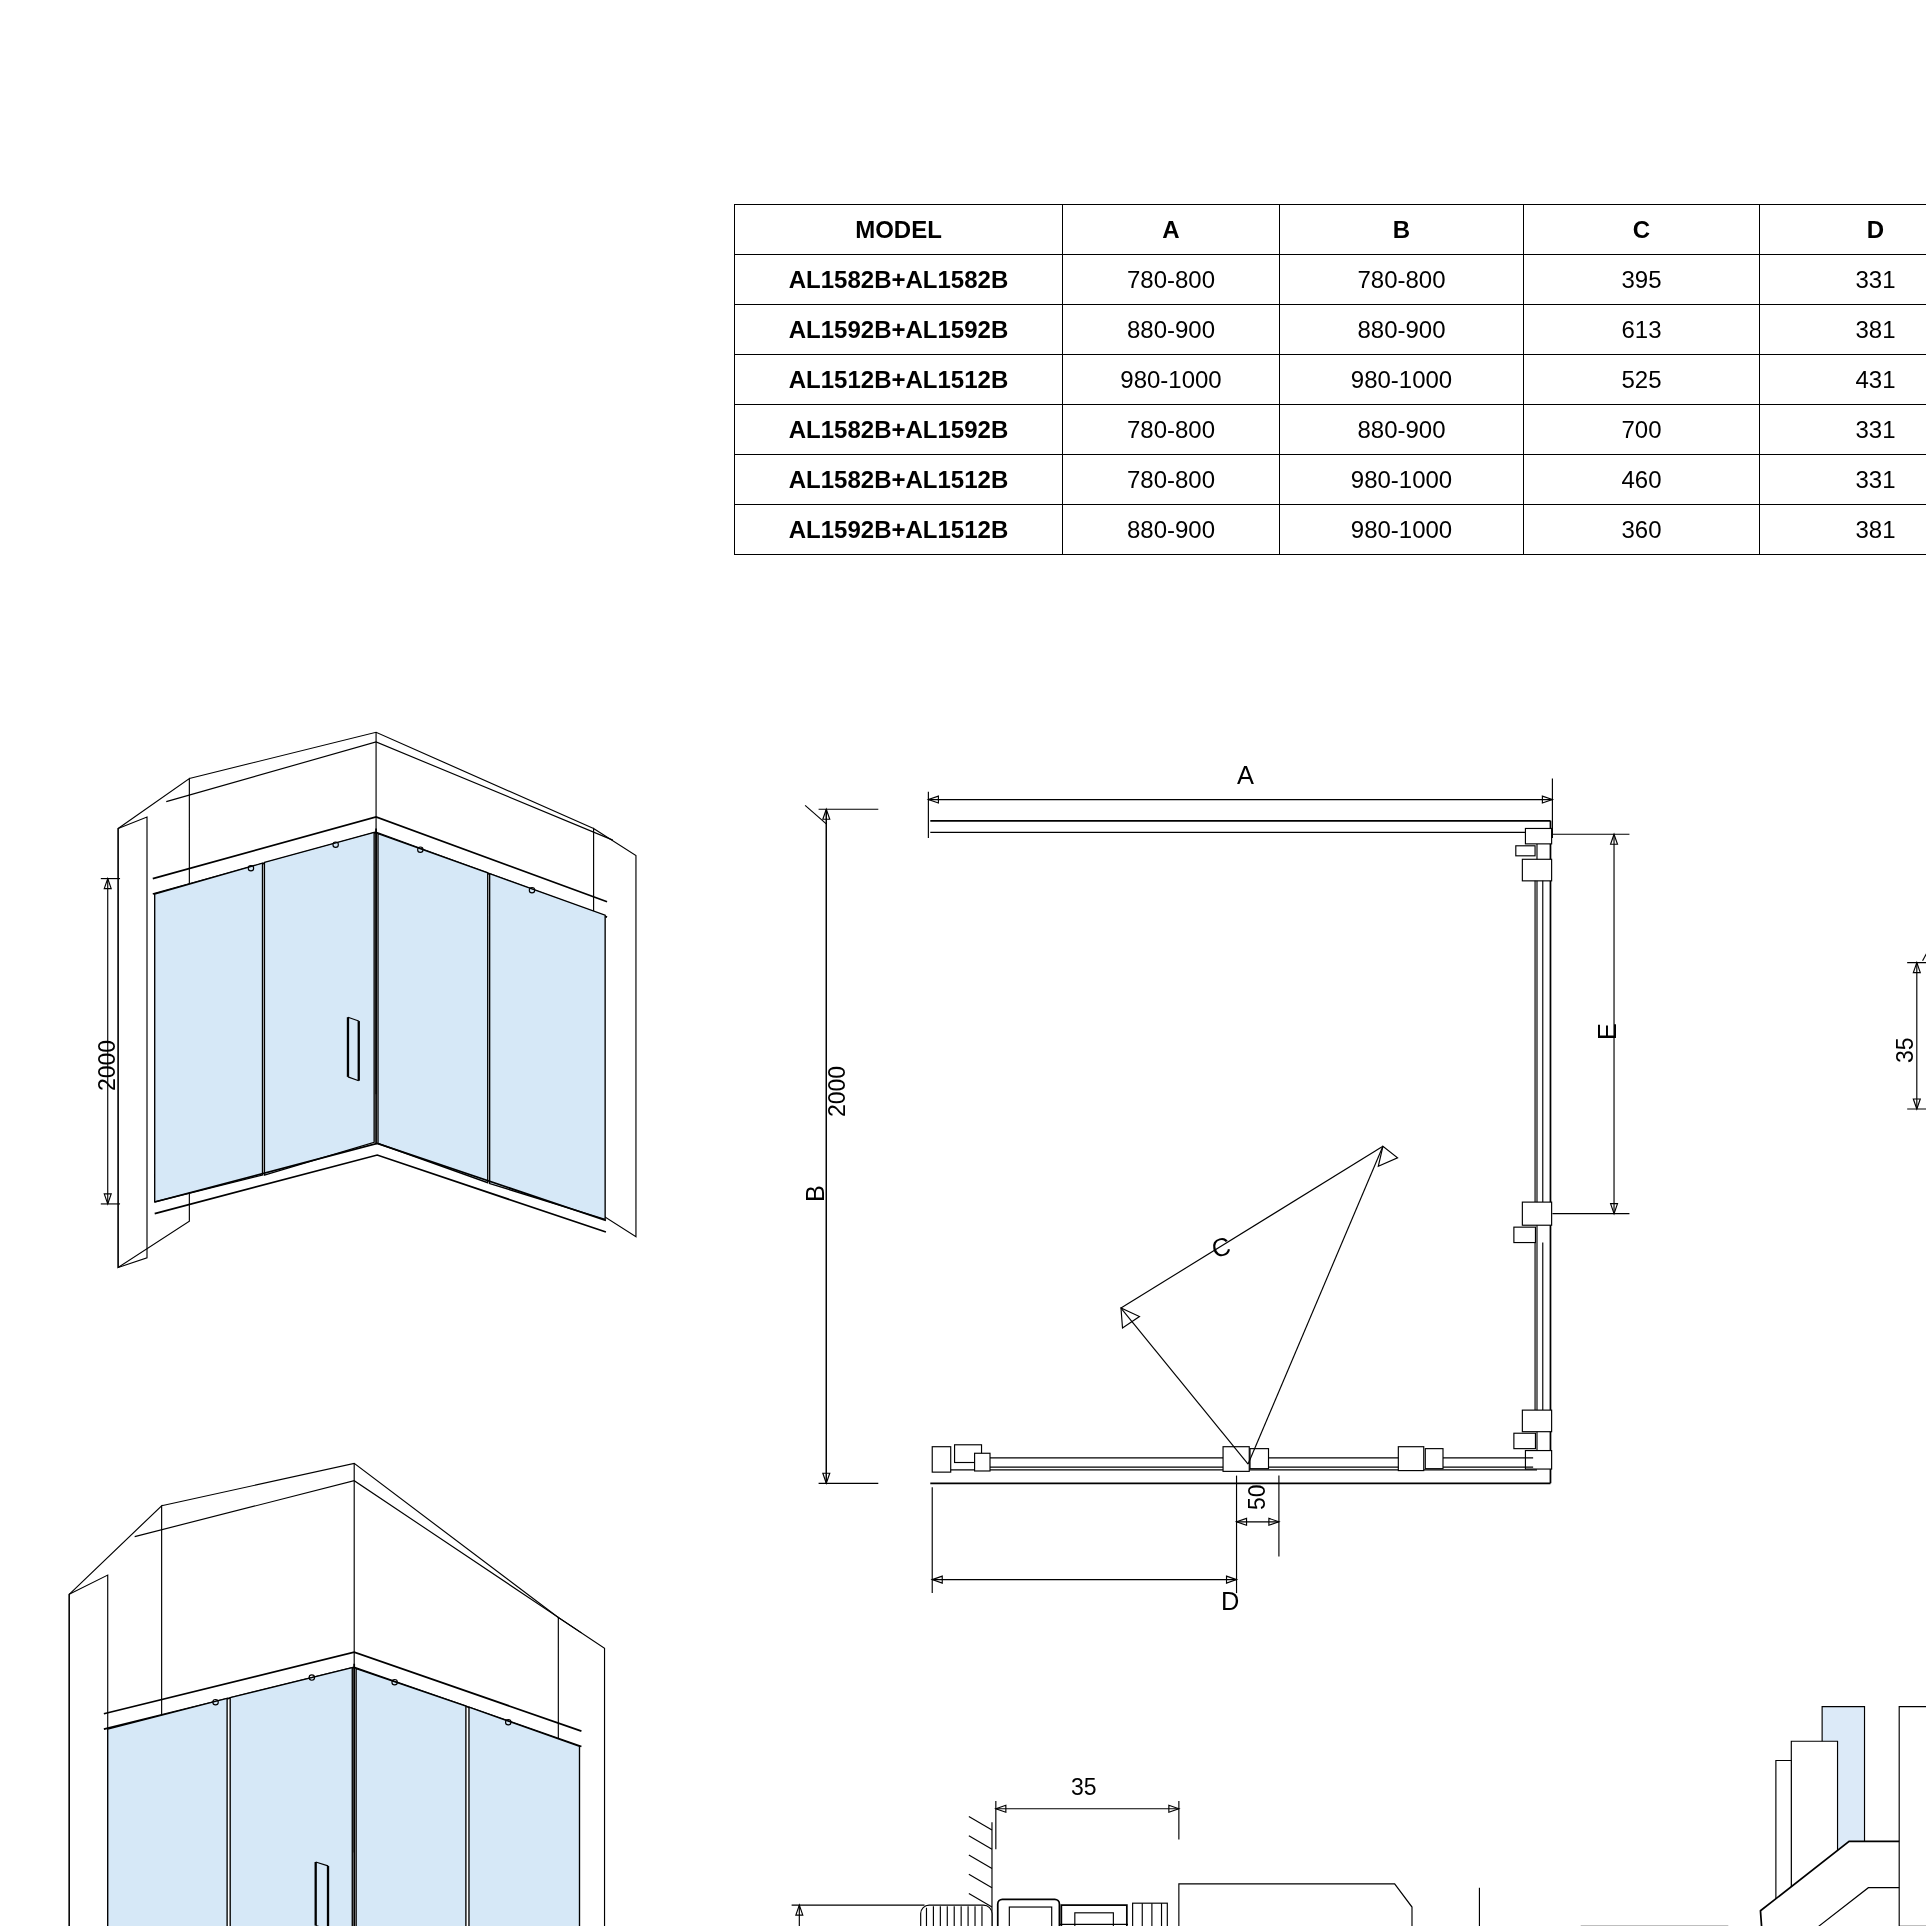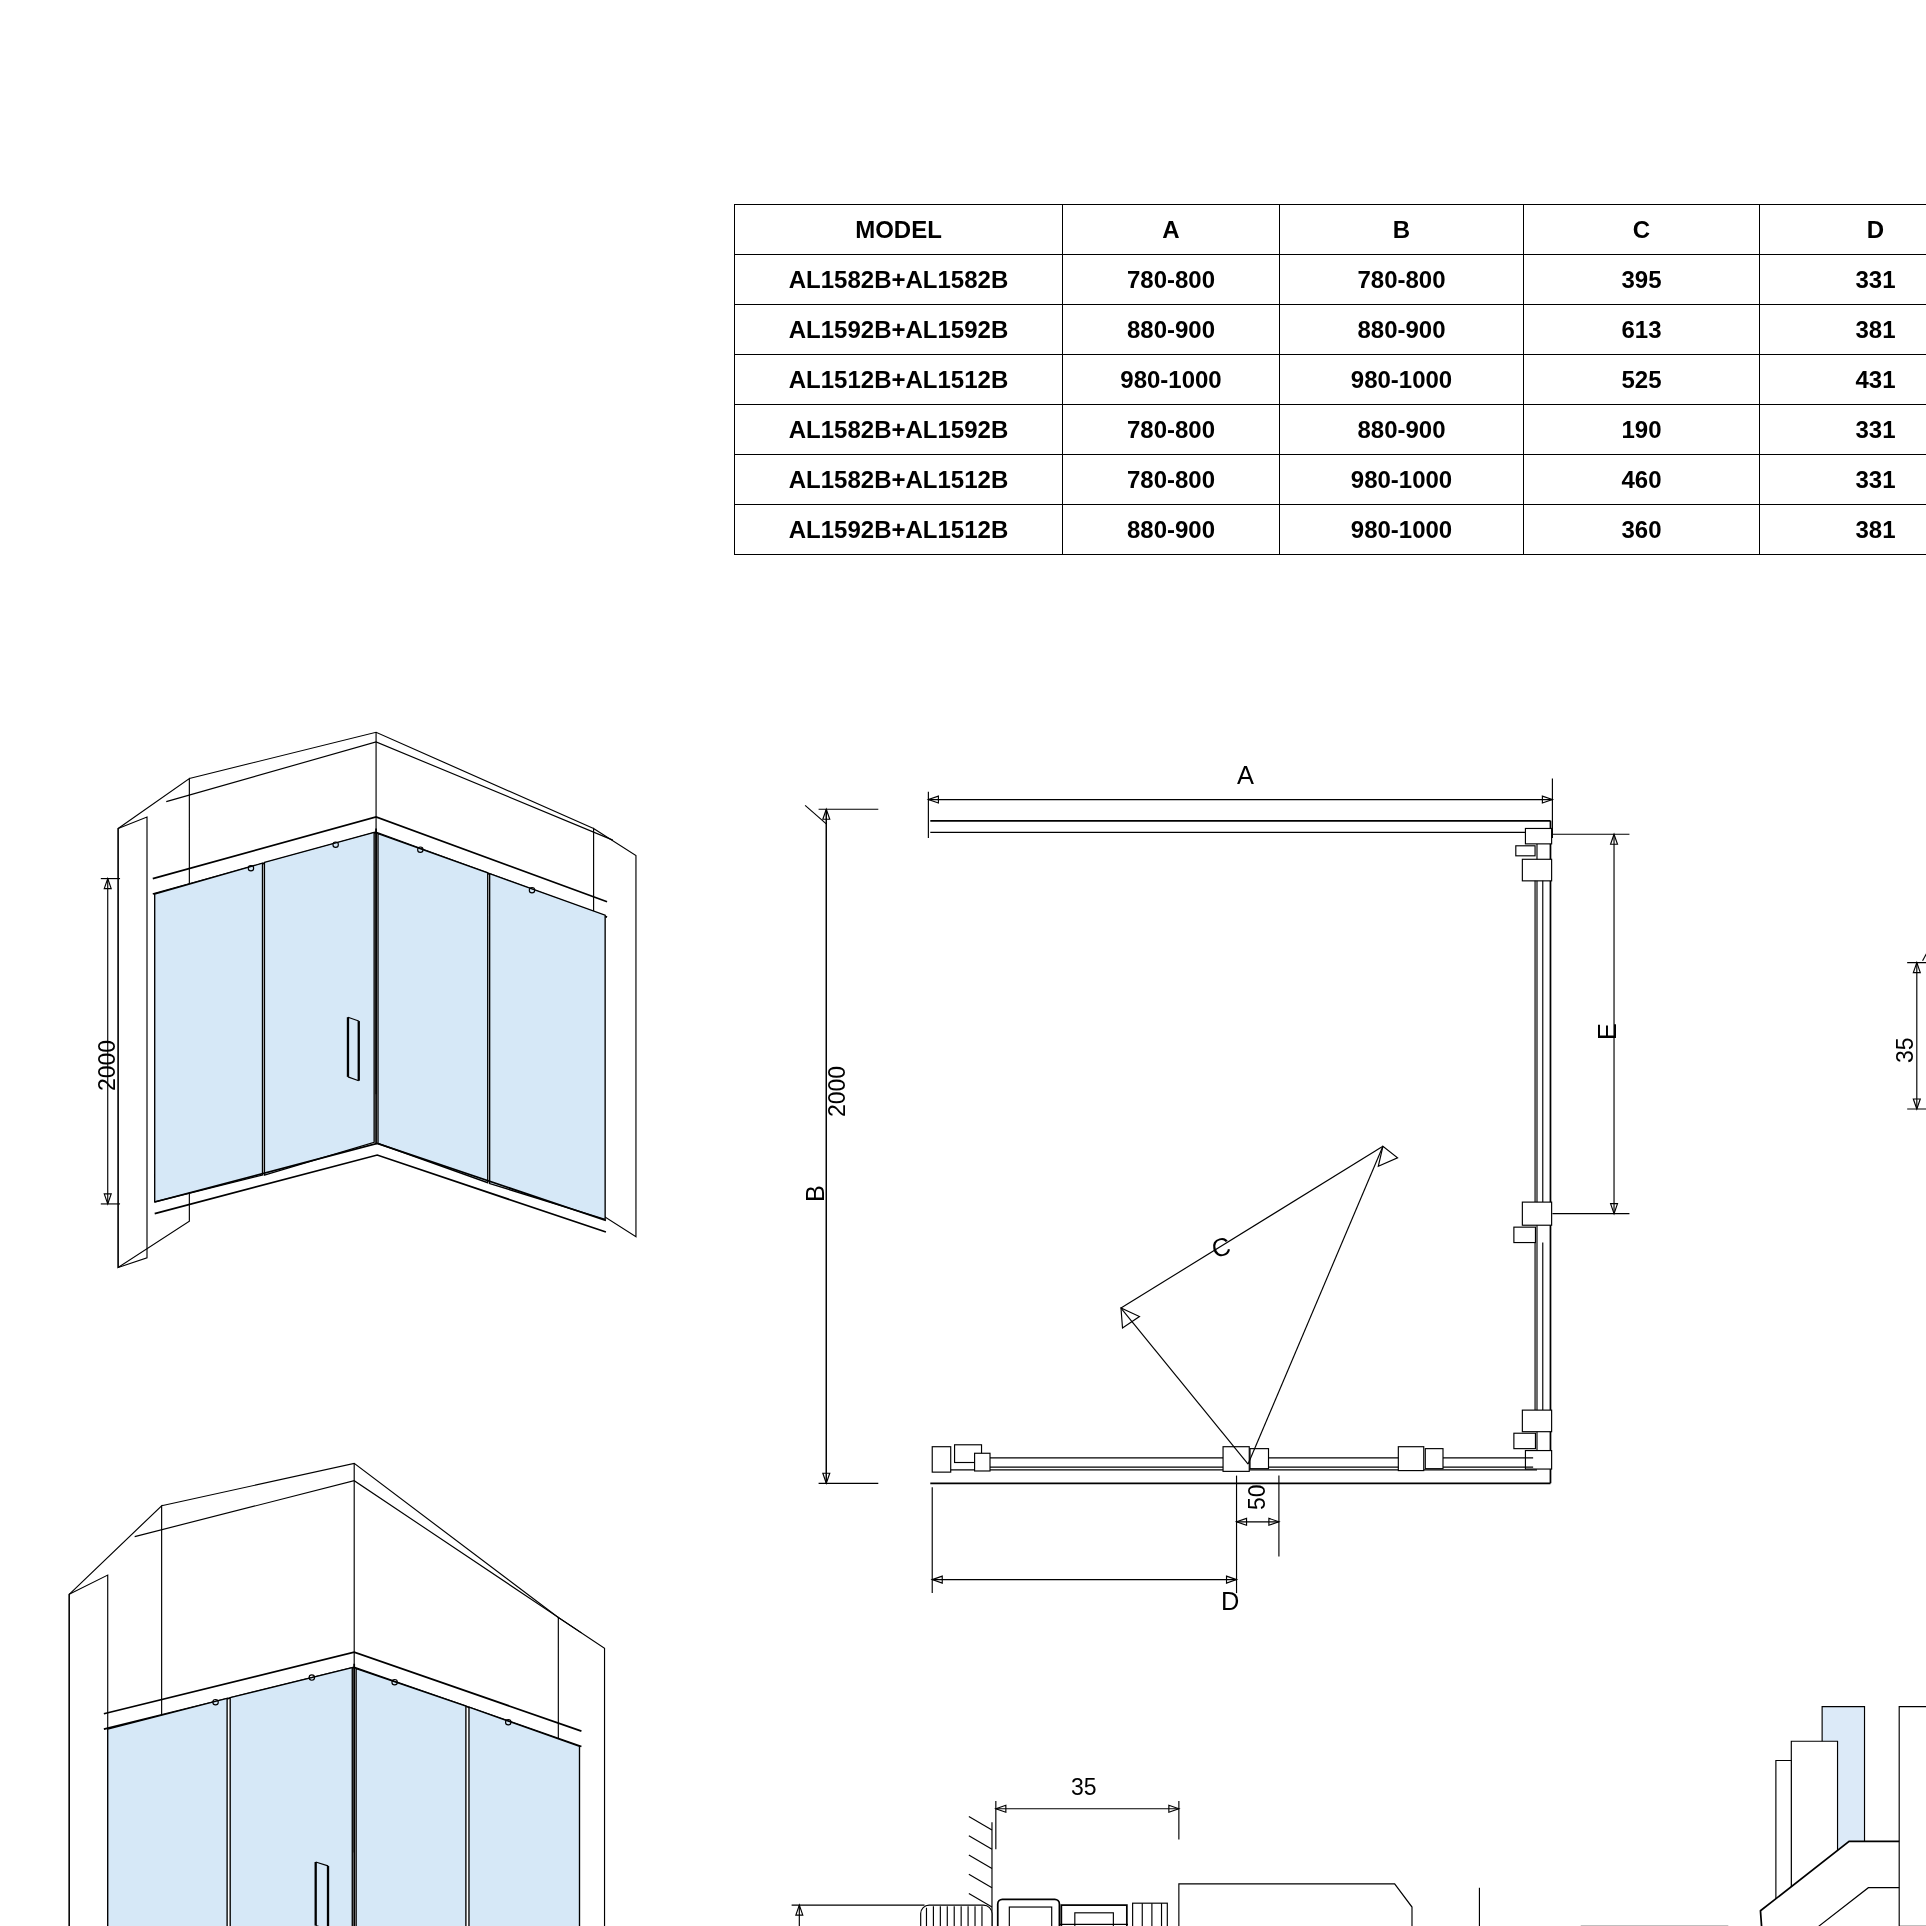--- a/index.html
+++ b/index.html
@@ -26,21 +26,21 @@
   .spec-table {
     position: absolute;
     left: 734px;
     top: 204px;
     border-collapse: collapse;
     font-size: 24px;
   }
   .spec-table td, .spec-table th {
     border: 1.5px solid #000000;
     text-align: center;
-    font-weight: bold;
+    font-weight: normal;
     padding: 0;
     height: 49px;
     line-height: 49px;
     white-space: nowrap;
   }
   .spec-table th {
     font-weight: bold;
   }
   .spec-table .col-model { width: 327px; margin-top: 26px; }
   .spec-table .col-a { width: 216px; }
@@ -108,21 +108,21 @@
         <td>980-1000</td>
         <td>980-1000</td>
         <td>525</td>
         <td>431</td>
 
       </tr>
       <tr>
         <td class="model-cell">AL1582B+AL1592B</td>
         <td>780-800</td>
         <td>880-900</td>
-        <td>190</td>
+        <td>700</td>
         <td>331</td>
 
       </tr>
       <tr>
         <td class="model-cell">AL1582B+AL1512B</td>
         <td>780-800</td>
         <td>980-1000</td>
         <td>460</td>
         <td>331</td>
 

